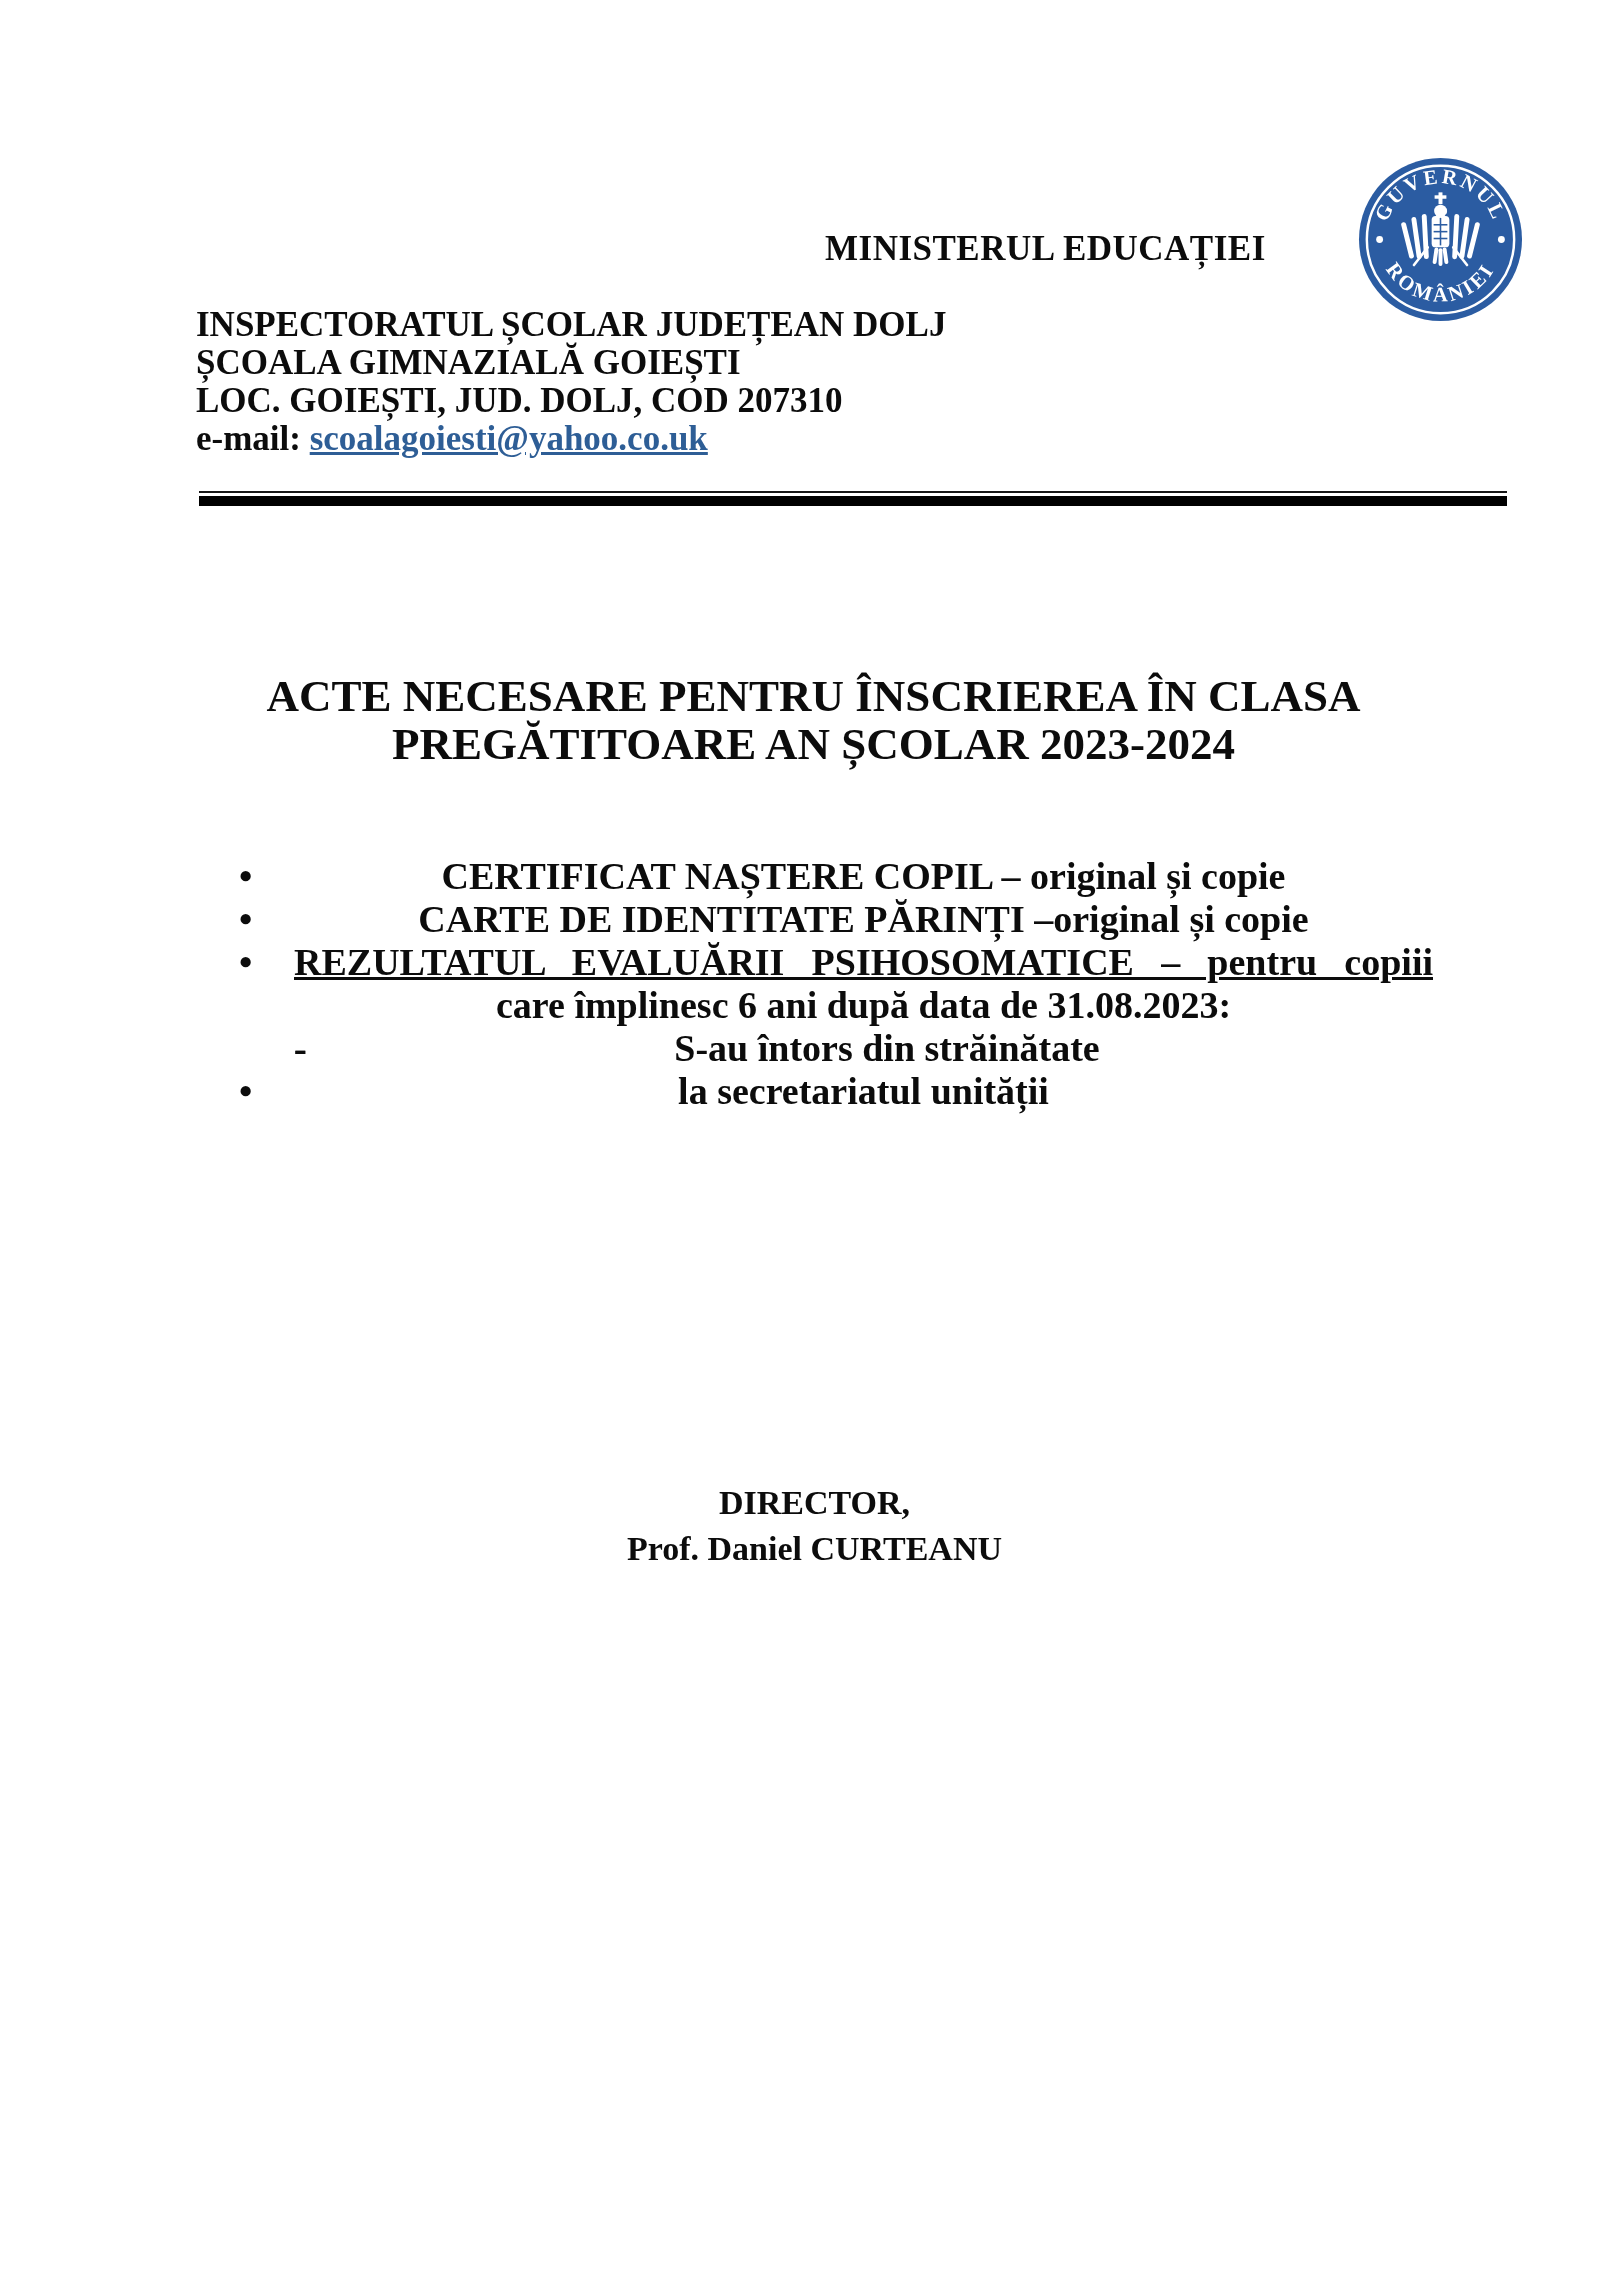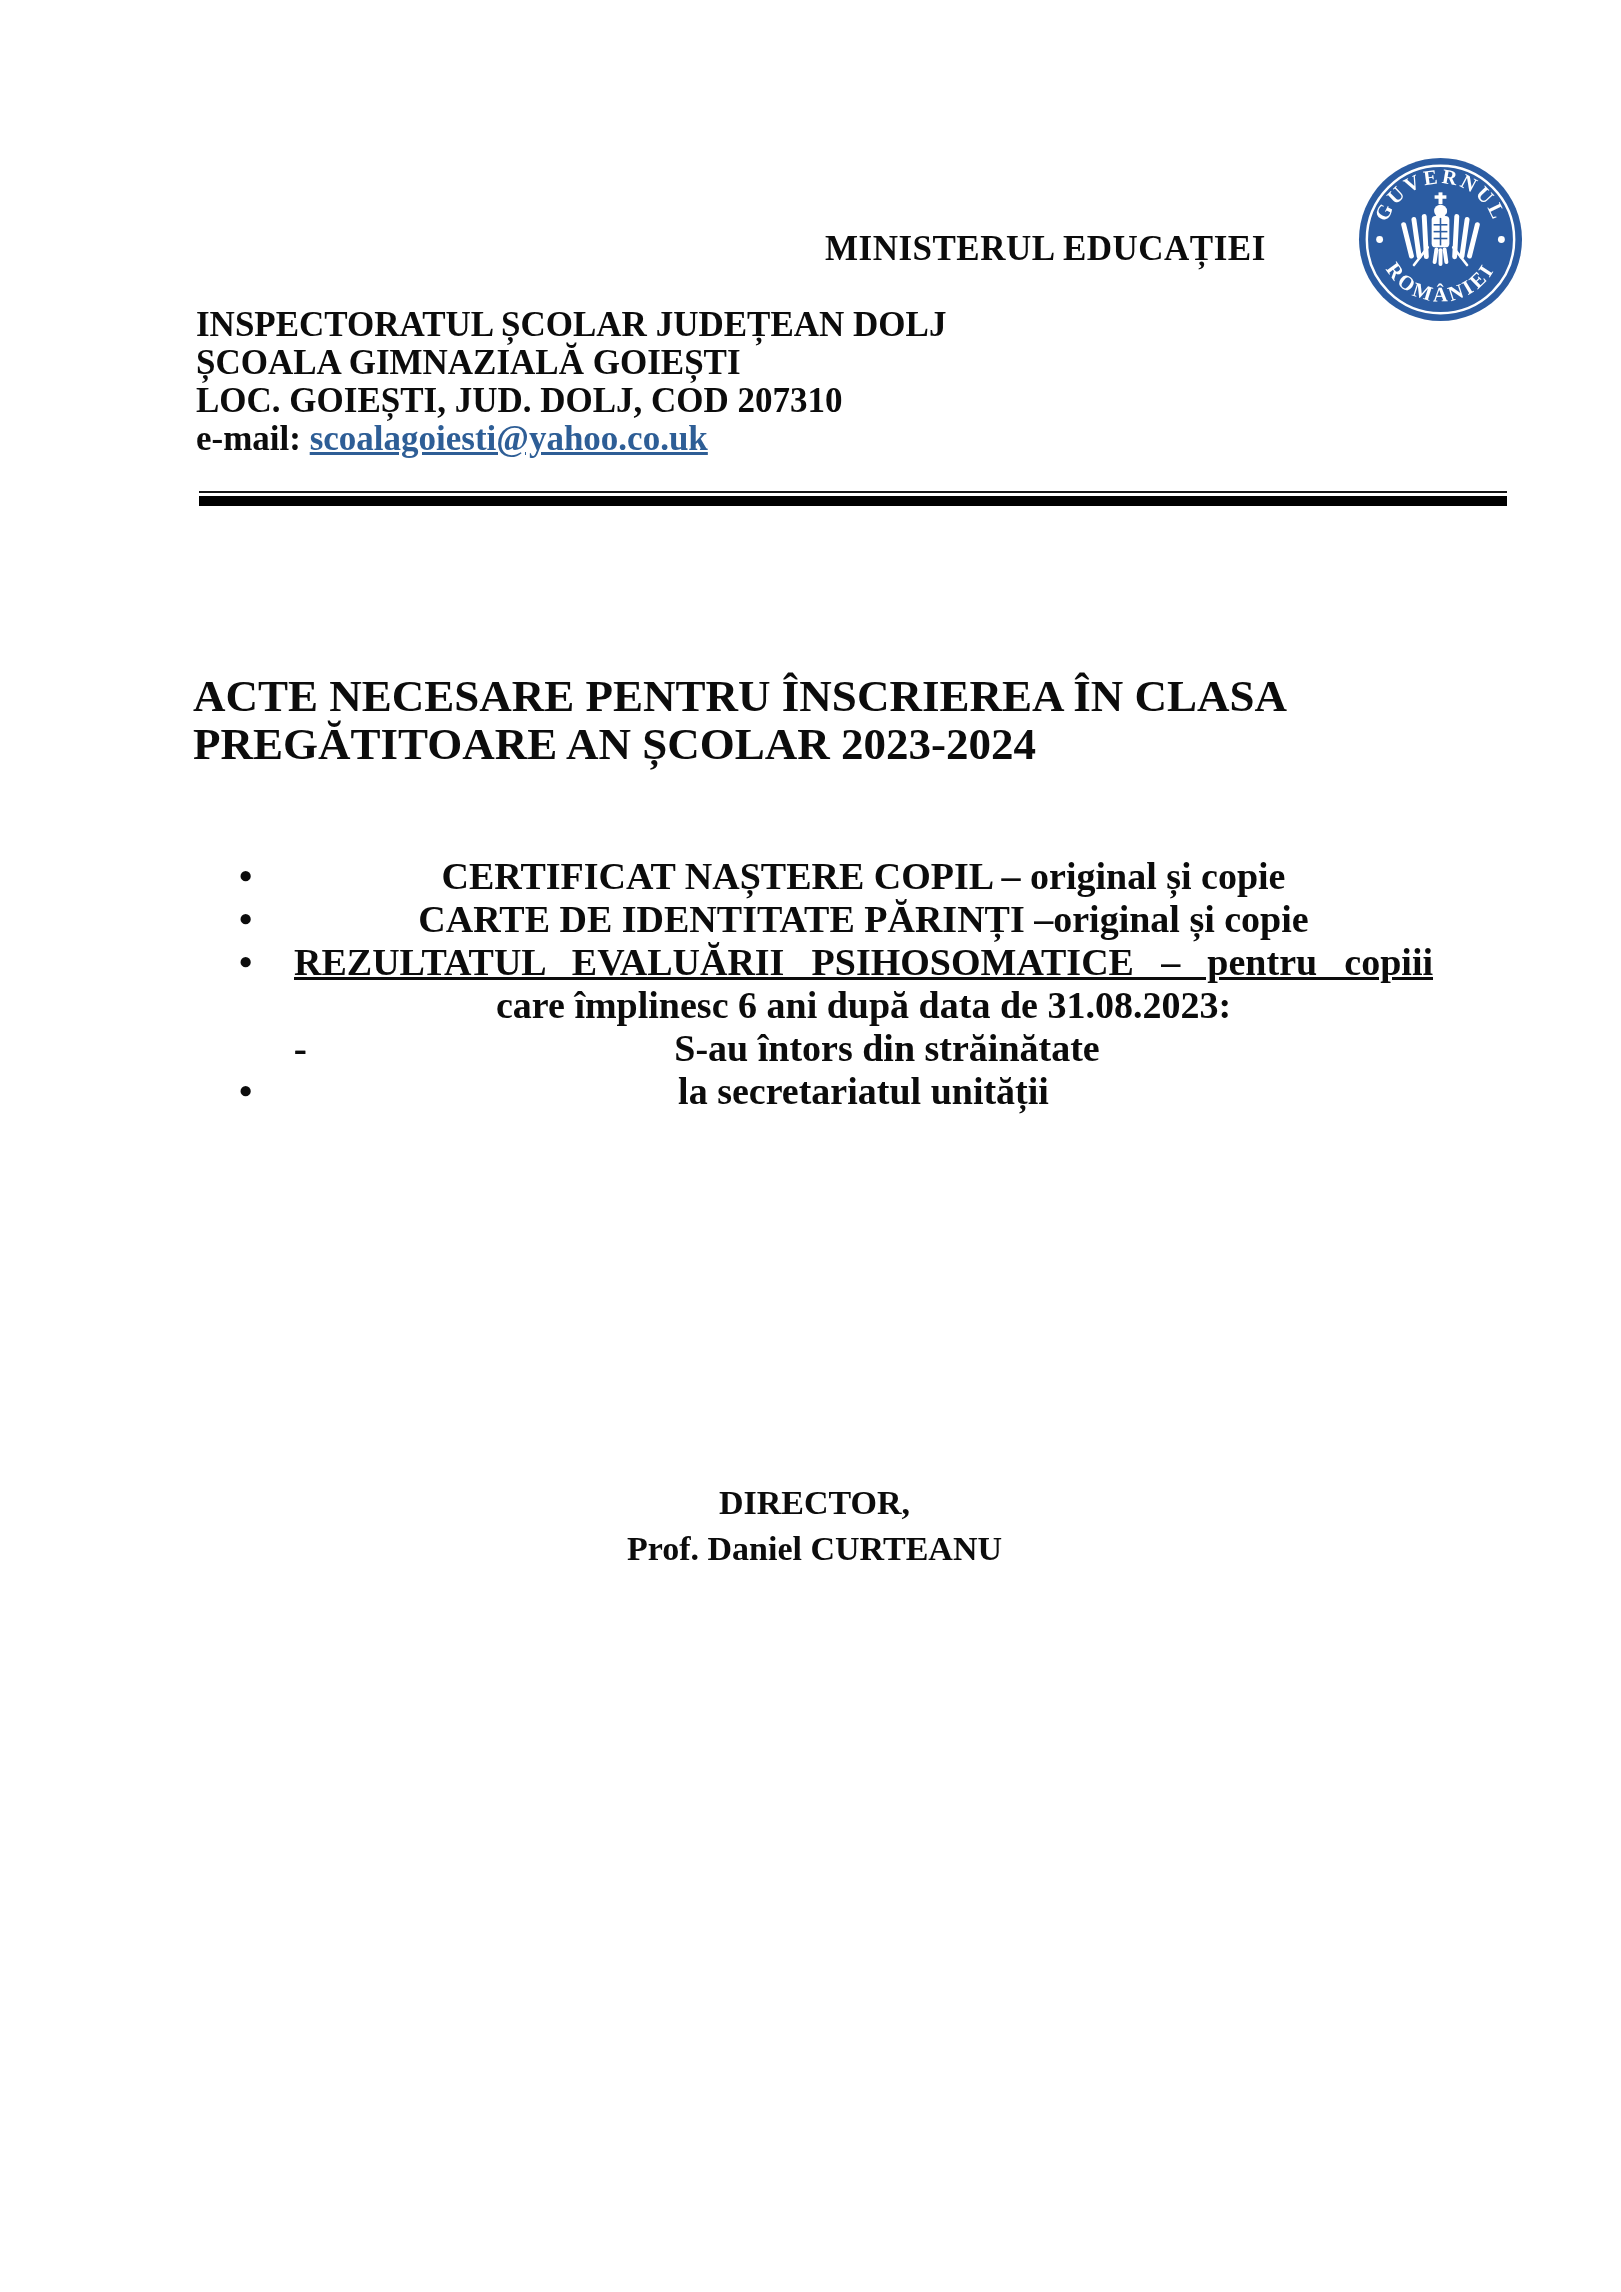--- a/index.html
+++ b/index.html
@@ -31,21 +31,21 @@
 
   
   .rule{position:absolute;left:199px;top:491px;width:1308px;}
   .rule .thin{height:2px;background:#161616;}
   .rule .gap{height:2.9px;}
   .rule .thick{height:9.8px;background:#000;}
 
   
   .doc-title{
     position:absolute;left:193px;top:672px;width:1241px;
-    font-size:45px;font-weight:bold;line-height:48px;
+    text-align:center;font-size:45px;font-weight:bold;line-height:48px;
   }
 
   
   .req-list{
     position:absolute;left:196px;top:855px;width:1237px;
     font-size:38px;font-weight:bold;line-height:43px;
   }
   .li{position:relative;}
   .bullet-item{padding-left:98px;}
   .bullet-item > .marker{position:absolute;left:43px;top:0;}

